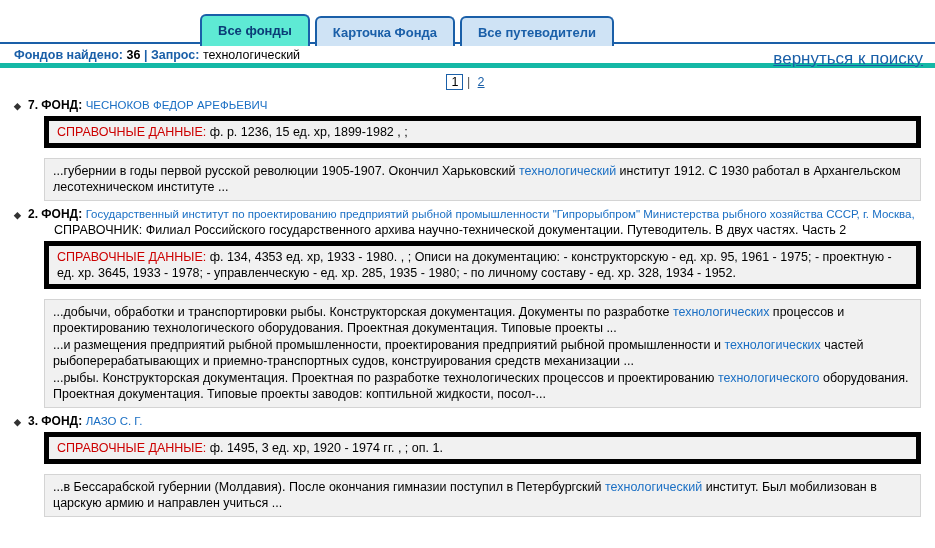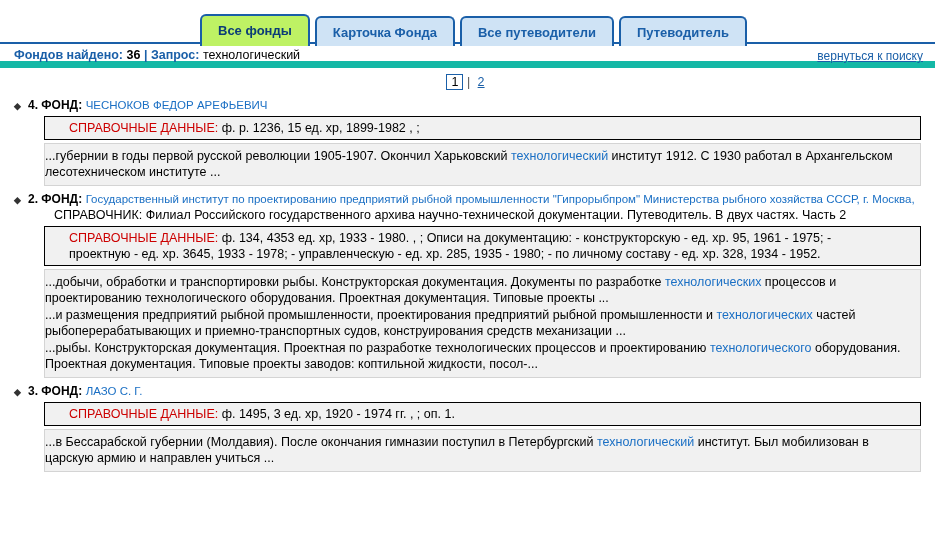--- a/index.html
+++ b/index.html
@@ -45,53 +45,53 @@
     border-radius: 6px 6px 0 0;
     background: #cfe3f5;
     color: #1a5fa8;
     font-weight: bold;
     font-size: 13px;
     line-height: 17px;
     white-space: nowrap;
     cursor: pointer;
   }
   .tab.active {
-    background: #bef264;
+    background: #5eead4;
     color: #0b3c77;
     padding-bottom: 7px;
   }
 
   
   .infobar {
     position: relative;
     height: 24px;
     padding: 4px 10px 0 14px;
     box-sizing: border-box;
-    border-bottom: 7px solid #14b8a6;
+    border-bottom: 5px solid #14b8a6;
     font-size: 12.5px;
   }
   .infobar .lbl {
     color: #1a5fa8;
     font-weight: bold;
   }
   .infobar .val {
     color: #000000;
     font-weight: bold;
   }
   .infobar .query-val {
     color: #000000;
     font-weight: normal;
   }
   .infobar .back-link {
     position: absolute;
     right: 12px;
     top: 5px;
     color: #1a5fa8;
     text-decoration: underline;
-    font-size: 12px;
+    font-size: 17px;
     cursor: pointer;
   }
 
   
   .pager {
     text-align: center;
     padding: 6px 0 4px 0;
     font-size: 12.5px;
     color: #1a5fa8;
   }
@@ -149,55 +149,54 @@
   .rec-guide {
     padding-left: 40px;
     font-size: 12.5px;
     line-height: 16px;
   }
   .rec-guide .k {
     font-weight: normal;
   }
   .ref-box {
     background: #f1f1f1;
-    border: 1px solid #000000;
+    border: 5px solid #000000;
     margin: 3px 0 3px 30px;
-    padding: 3px 24px;
+    padding: 3px 8px;
     font-size: 12.5px;
     line-height: 16px;
   }
   .ref-box .k {
     color: #cc0000;
   }
   .snippets {
     background: #f1f1f1;
     border: 1px solid #d4d4d4;
-    margin: 3px 0 4px 30px;
-    padding: 4px 0;
+    margin: 10px 0 4px 30px;
+    padding: 4px 8px;
     font-size: 12.5px;
     line-height: 16px;
   }
   .snippet {
     margin: 0 0 1px 0;
   }
   .hl {
     color: #1a6fc4;
   }
 </style>
 </head>
 <body>
 
 <div class="page">
 
   <div class="tabbar">
     <div class="tabbar-inner">
       <div class="tab active">Все фонды</div>
       <div class="tab">Карточка Фонда</div>
       <div class="tab">Все путеводители</div>
-      <div class="tab">Путеводитель</div>
     </div>
   </div>
 
   <div class="infobar">
     <span class="lbl">Фондов найдено:</span>
     <span class="val">36</span>
     <span class="lbl">|</span>
     <span class="lbl">Запрос:</span>
     <span class="query-val">технологический</span>
     <span class="back-link">вернуться к поиску</span>
@@ -207,21 +206,21 @@
     <span class="pg current">1</span>
     <span class="sep">|</span>
     <span class="pg">2</span>
   </div>
 
   <div class="results">
 
     <div class="record">
       <div class="rec-head">
         <span class="bullet">◆</span>
-        <span class="rec-fond-label">4. ФОНД:</span>
+        <span class="rec-fond-label">7. ФОНД:</span>
         <span class="rec-fond-name">ЧЕСНОКОВ ФЕДОР АРЕФЬЕВИЧ</span>
       </div>
       <div class="ref-box">
         <span class="k">СПРАВОЧНЫЕ ДАННЫЕ:</span>
         <span>ф. р. 1236, 15 ед. хр, 1899-1982 , ;</span>
       </div>
       <div class="snippets">
         <div class="snippet">
           <span>...губернии в годы первой русской революции 1905-1907. Окончил Харьковский </span><span class="hl">технологический</span><span> институт 1912. С 1930 работал в Архангельском лесотехническом институте ...</span>
         </div>

